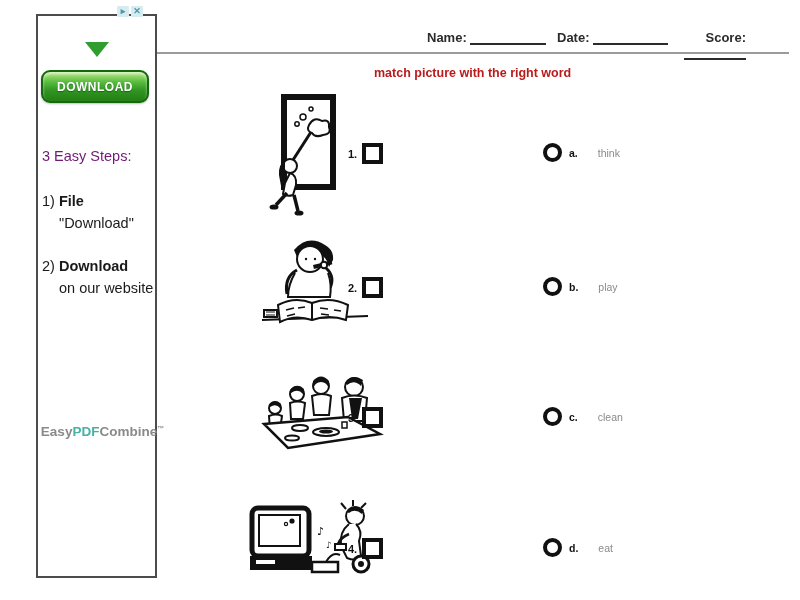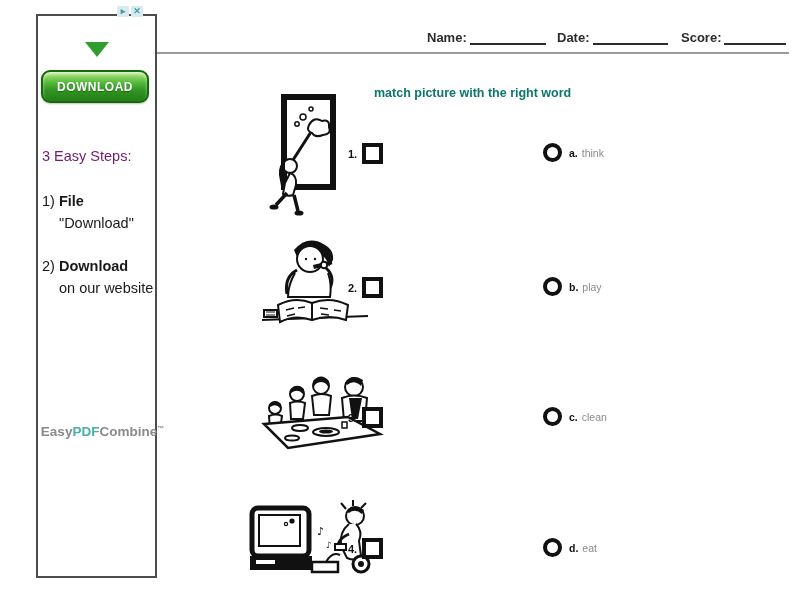--- a/index.html
+++ b/index.html
@@ -42,38 +42,38 @@
   }
   .brand .pdf{color:#45b2a4;}
   .brand .mark{font-size:7px;align-self:flex-start;margin-top:1px;}
   .brand svg{margin-right:2px;}
   
   .hdr{position:absolute;top:30px;display:flex;align-items:flex-end;
        font-weight:bold;font-size:13px;color:#2b2b2b;}
   .hdr .blank{border-bottom:2px solid #2b2b2b;height:13px;margin-left:3px;}
   #hdr-name{left:427px;}  #hdr-name  .blank{width:76px;}
   #hdr-date{left:557px;}  #hdr-date  .blank{width:75px;}
-  #hdr-score{left:681px;} #hdr-score .blank{width:62px;}
+  #hdr-score{left:681px;flex-direction:column;} #hdr-score .blank{width:62px;}
   .divider{position:absolute;left:157px;top:52px;width:632px;height:2px;background:#9b9b9b;}
-  .ws-title{position:absolute;left:374px;top:66px;font-size:12.5px;font-weight:bold;color:#0f766e;margin-top:20px;}
+  .ws-title{position:absolute;left:374px;top:66px;font-size:12.5px;font-weight:bold;color:#b91c1c;}
   
   .pic{position:absolute;}
   #pic1{left:263px;top:93px;} #pic2{left:256px;top:232px;}
   #pic3{left:250px;top:372px;} #pic4{left:245px;top:500px;}
   .qrow{position:absolute;display:flex;align-items:center;}
   #q1{left:348px;top:143px;} #q2{left:348px;top:277px;}
   #q3{left:348px;top:407px;} #q4{left:348px;top:538px;}
   .qnum{font-weight:bold;font-size:11px;color:#111;margin-right:5px;}
   .qbox{width:13px;height:13px;border:4px solid #111;background:#fff;}
   .arow{position:absolute;display:flex;align-items:center;}
   #a1{left:543px;top:143px;} #a2{left:543px;top:277px;}
   #a3{left:543px;top:407px;} #a4{left:543px;top:538px;}
   .acircle{width:11px;height:11px;border:4px solid #111;border-radius:50%;background:#fff;}
   .aletter{font-weight:bold;font-size:10.5px;color:#111;margin-left:7px;}
-  .aword{font-size:10.5px;color:#8a8a8a;margin-left:4px;}
+  .aword{font-size:10.5px;color:#8a8a8a;margin-left:20px;}
 </style>
 </head>
 <body>
 
 <div class="ad-icons">
   <div class="ad-icon">▸</div>
   <div class="ad-icon">✕</div>
 </div>
 
 <div class="ad-panel">

